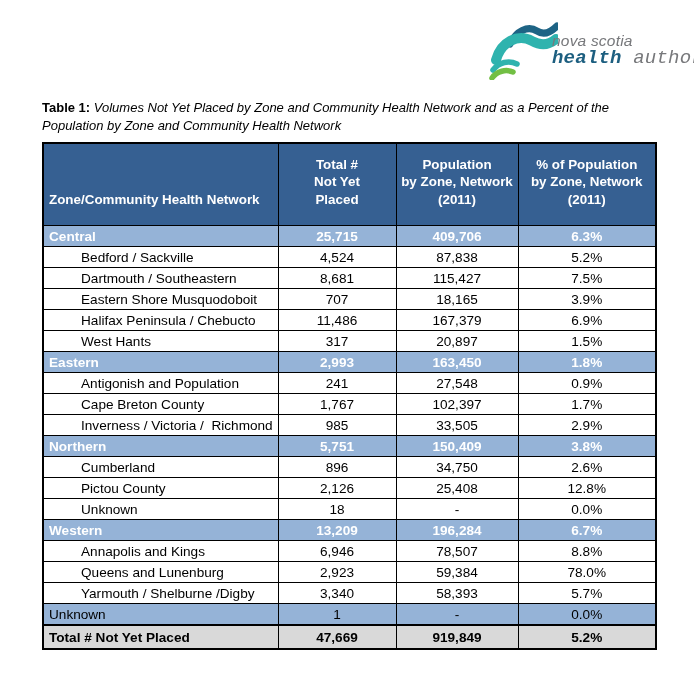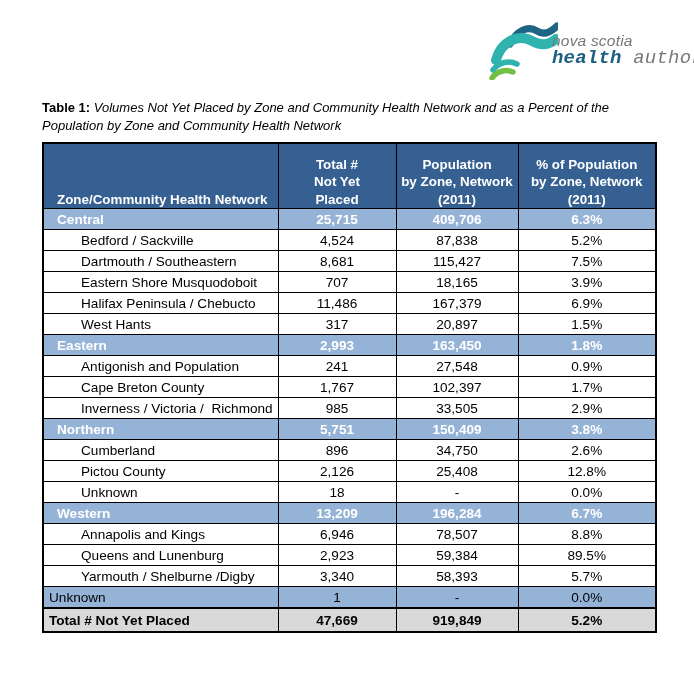--- a/index.html
+++ b/index.html
@@ -23,30 +23,30 @@
 
   
   table.data-table{
     position:absolute;left:42px;top:142px;width:613px;
     border-collapse:collapse;table-layout:fixed;
     border:2px solid #000;
   }
   .data-table th{
     background:#366092;color:#fff;font-weight:bold;font-size:13.4px;
     border:1px solid #000;vertical-align:bottom;line-height:1.3;
-    white-space:pre-line;padding:0 2px 0 2px;text-align:center;height:64px;
-  }
-  .data-table th.col-name{text-align:center;padding-left:5px;}
+    white-space:pre-line;padding:0 2px 17px 2px;text-align:center;height:64px;
+  }
+  .data-table th.col-name{text-align:left;padding-left:5px;}
   .data-table td{
     border:1px solid #000;font-size:13.6px;height:20px;
     vertical-align:middle;background:#fff;text-align:center;padding:0 2px;
   }
   .data-table td.cell-name{text-align:left;padding-left:37px;}
   tr.row-zone td{background:#95b3d7;color:#fff;font-weight:bold;}
-  tr.row-zone td.cell-name{padding-left:13px;}
+  tr.row-zone td.cell-name{padding-left:5px;}
   tr.row-unknown td{background:#95b3d7;color:#000;}
   tr.row-unknown td.cell-name{padding-left:5px;}
   tr.row-total td{background:#d9d9d9;font-weight:bold;height:22px;border-top:2px solid #000;}
   tr.row-total td.cell-name{padding-left:5px;}
 </style>
 </head>
 <body>
 
 <div class="logo">
   <svg width="70" height="58" viewBox="0 0 70 58">
@@ -196,21 +196,21 @@
         <td class="cell-name">Annapolis and Kings</td>
         <td>6,946</td>
         <td>78,507</td>
         <td>8.8%</td>
       </tr>
 
       <tr class="row-network">
         <td class="cell-name">Queens and Lunenburg</td>
         <td>2,923</td>
         <td>59,384</td>
-        <td>89.5%</td>
+        <td>78.0%</td>
       </tr>
 
       <tr class="row-network">
         <td class="cell-name">Yarmouth / Shelburne /Digby</td>
         <td>3,340</td>
         <td>58,393</td>
         <td>5.7%</td>
       </tr>
 
       <tr class="row-unknown">

